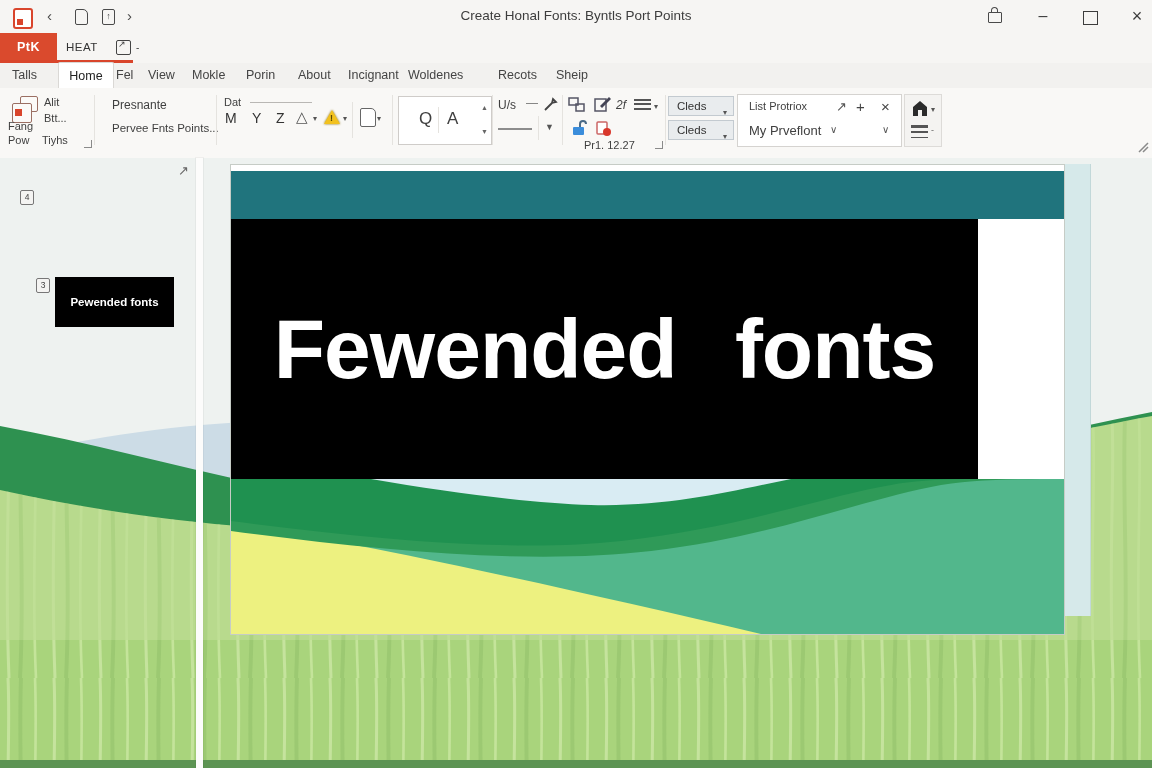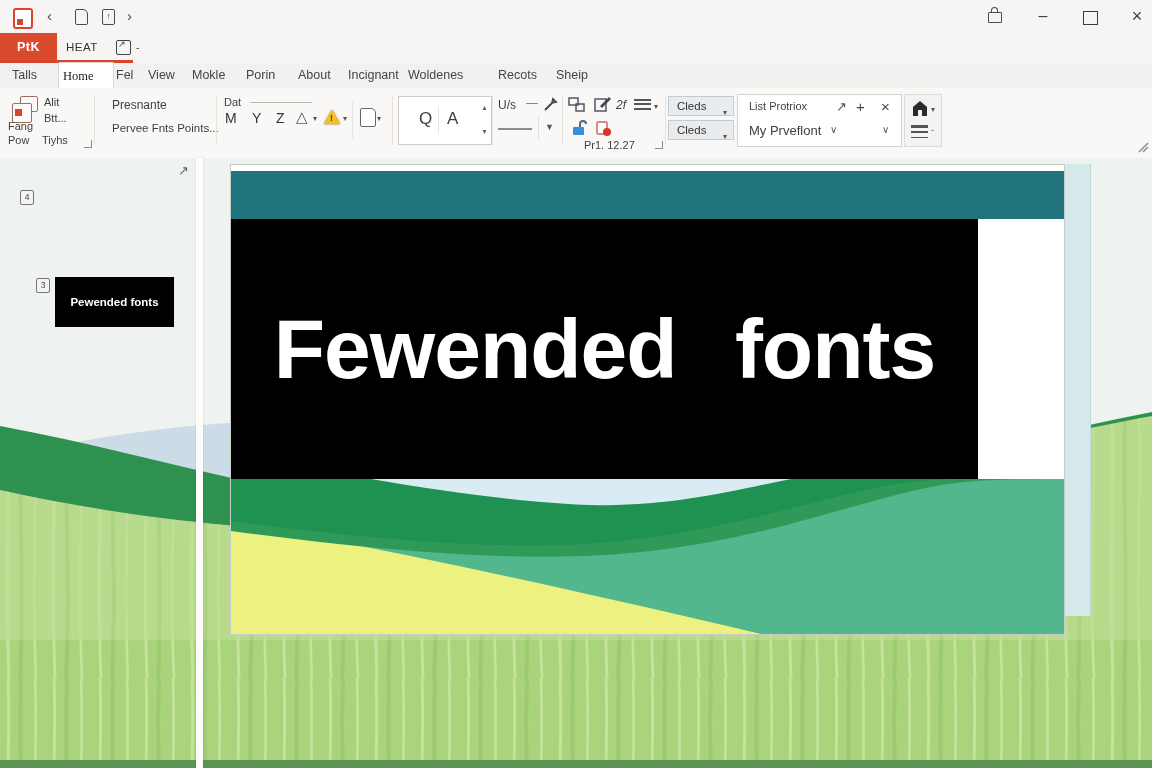--- a/index.html
+++ b/index.html
@@ -84,38 +84,39 @@
 </style>
 </head>
 <body>
 
 <div class="abs titlebar">
   <div class="abs app-icon"></div>
   <div class="abs nav-glyph" style="left:47px;">‹</div>
   <div class="abs doc-icon"></div>
   <div class="abs up-icon">↑</div>
   <div class="abs nav-glyph" style="left:127px;">›</div>
+  <div class="abs win-title">Create Honal Fonts: Byntls Port Points</div>
   <div class="abs lock-icon"></div>
   <div class="abs win-btn" style="left:1030px;">–</div>
   <div class="abs max-box"></div>
   <div class="abs win-btn" style="left:1124px;font-size:18px;">×</div>
 </div>
 <div class="abs shield-icon"></div>
 
 <div class="abs qat">
   <div class="abs file-btn">PtK</div>
   <div class="abs red-underline"></div>
   <div class="abs qat-label">HEAT</div>
   <div class="abs share-icon"></div>
   <div class="abs share-dash">-</div>
 </div>
 
 <div class="abs tabrow">
   <div class="tab" style="left:8px;">Talls</div>
-  <div class="tab active" style="left:58px;width:46px;font-family:Liberation Serif, serif;">Home</div>
+  <div class="tab active" style="left:58px;width:46px;text-align:center;">Home</div>
   <div class="tab" style="left:112px;">Fel</div>
   <div class="tab" style="left:144px;">View</div>
   <div class="tab" style="left:188px;">Mokle</div>
   <div class="tab" style="left:242px;">Porin</div>
   <div class="tab" style="left:294px;">About</div>
   <div class="tab" style="left:344px;">Incignant</div>
   <div class="tab" style="left:404px;">Woldenes</div>
   <div class="tab" style="left:494px;">Recots</div>
   <div class="tab" style="left:552px;">Sheip</div>
 </div>

